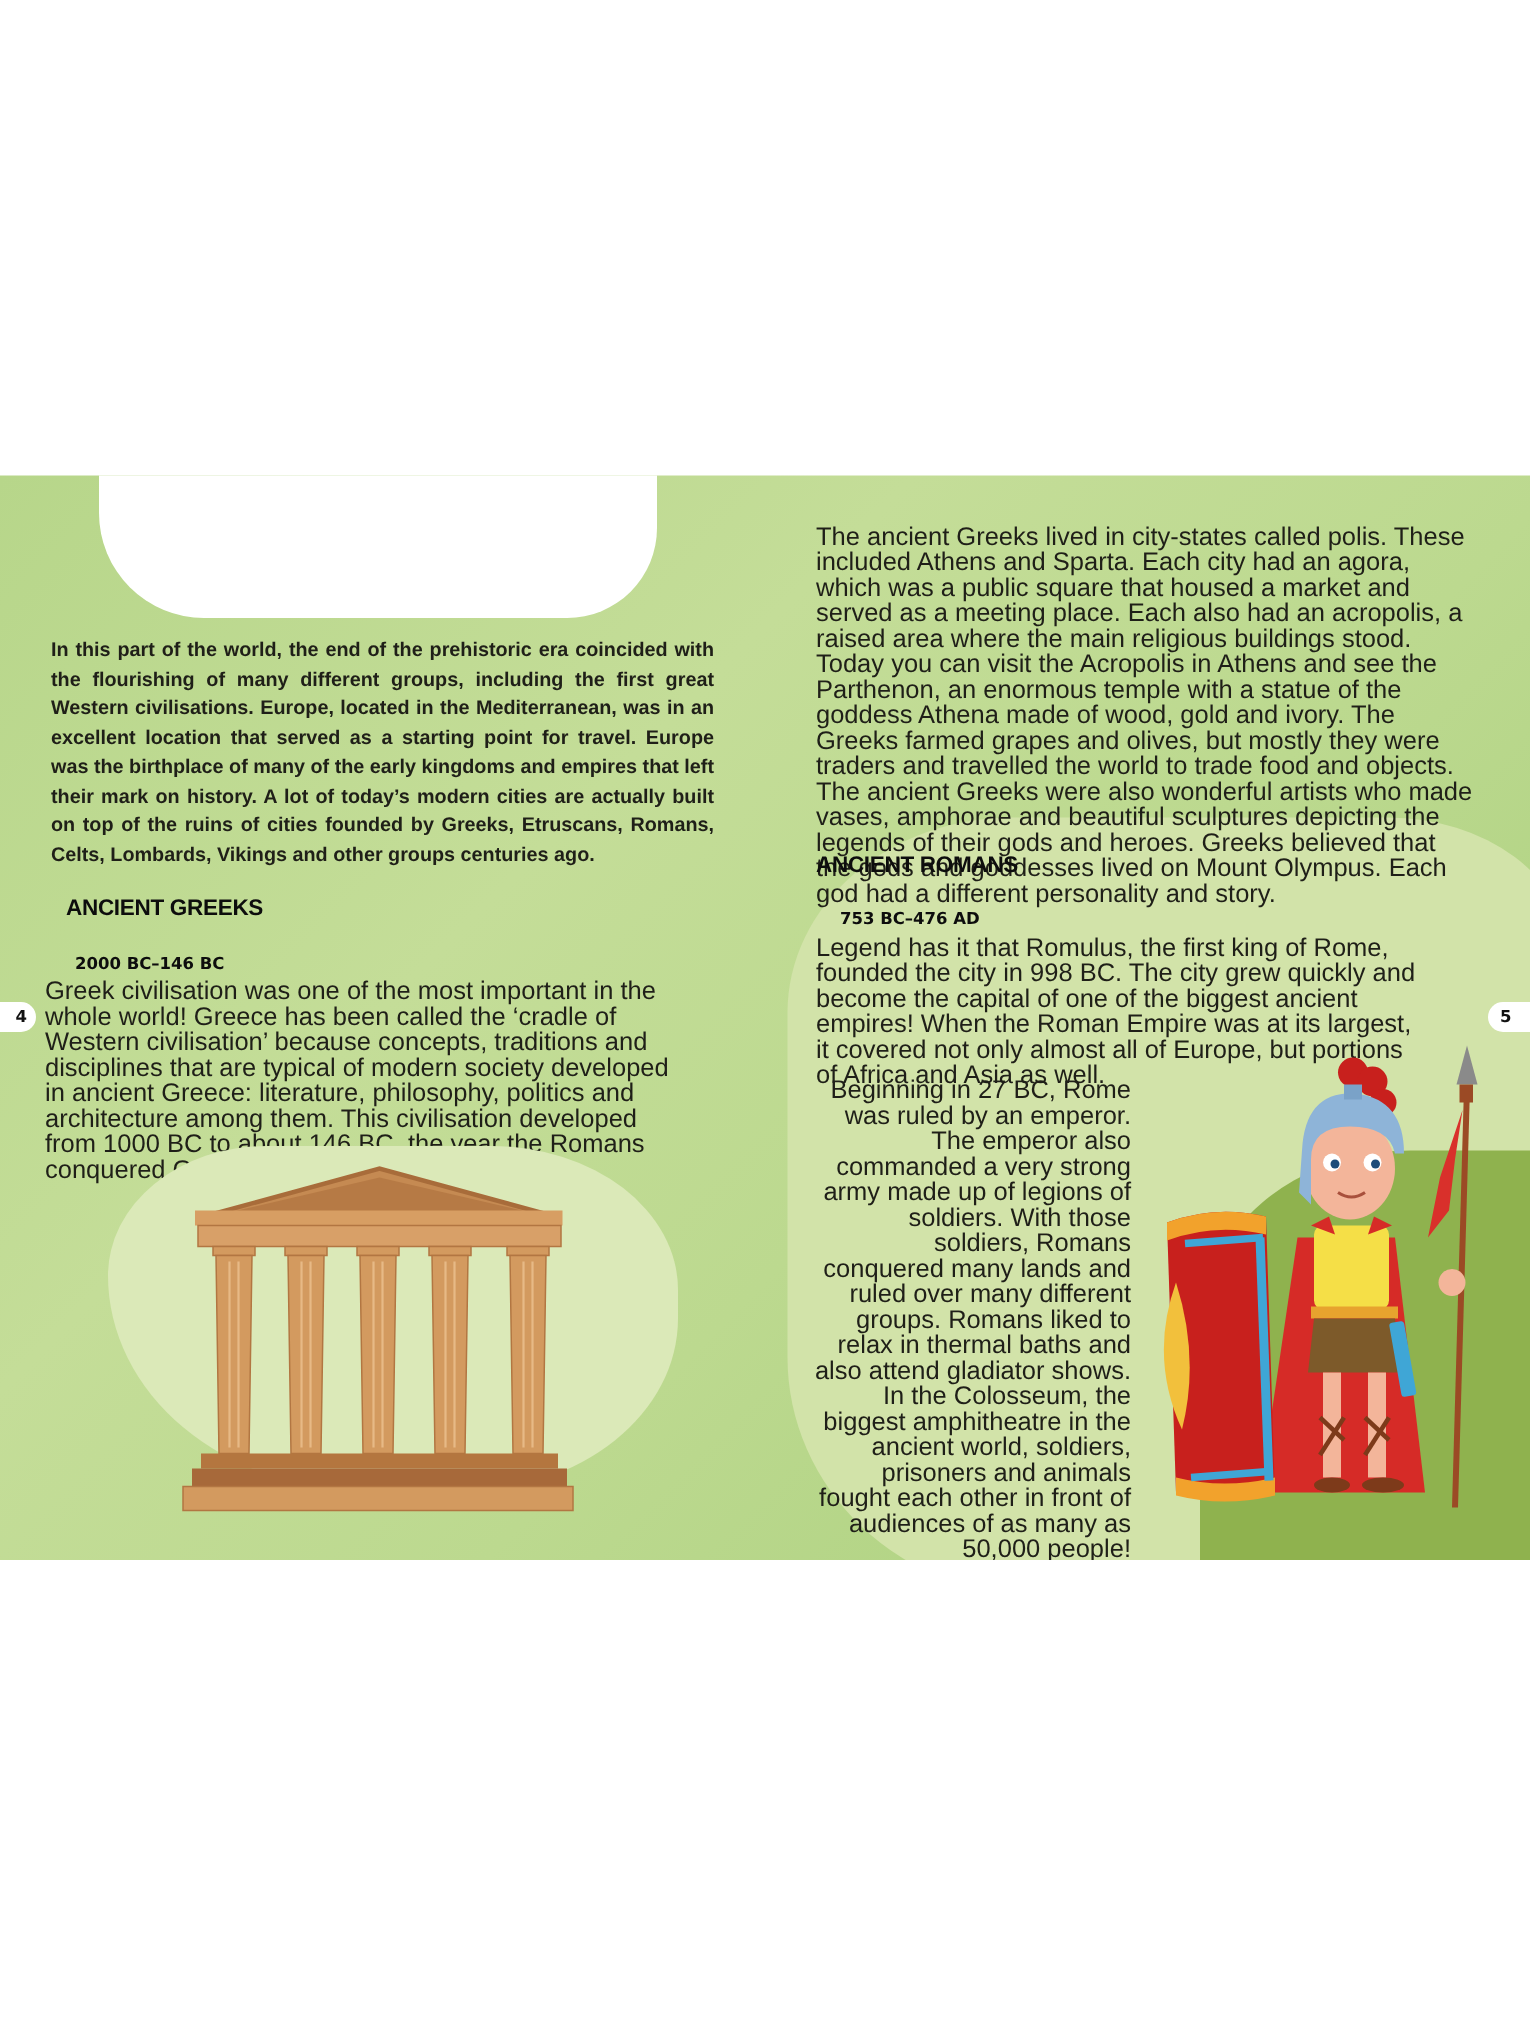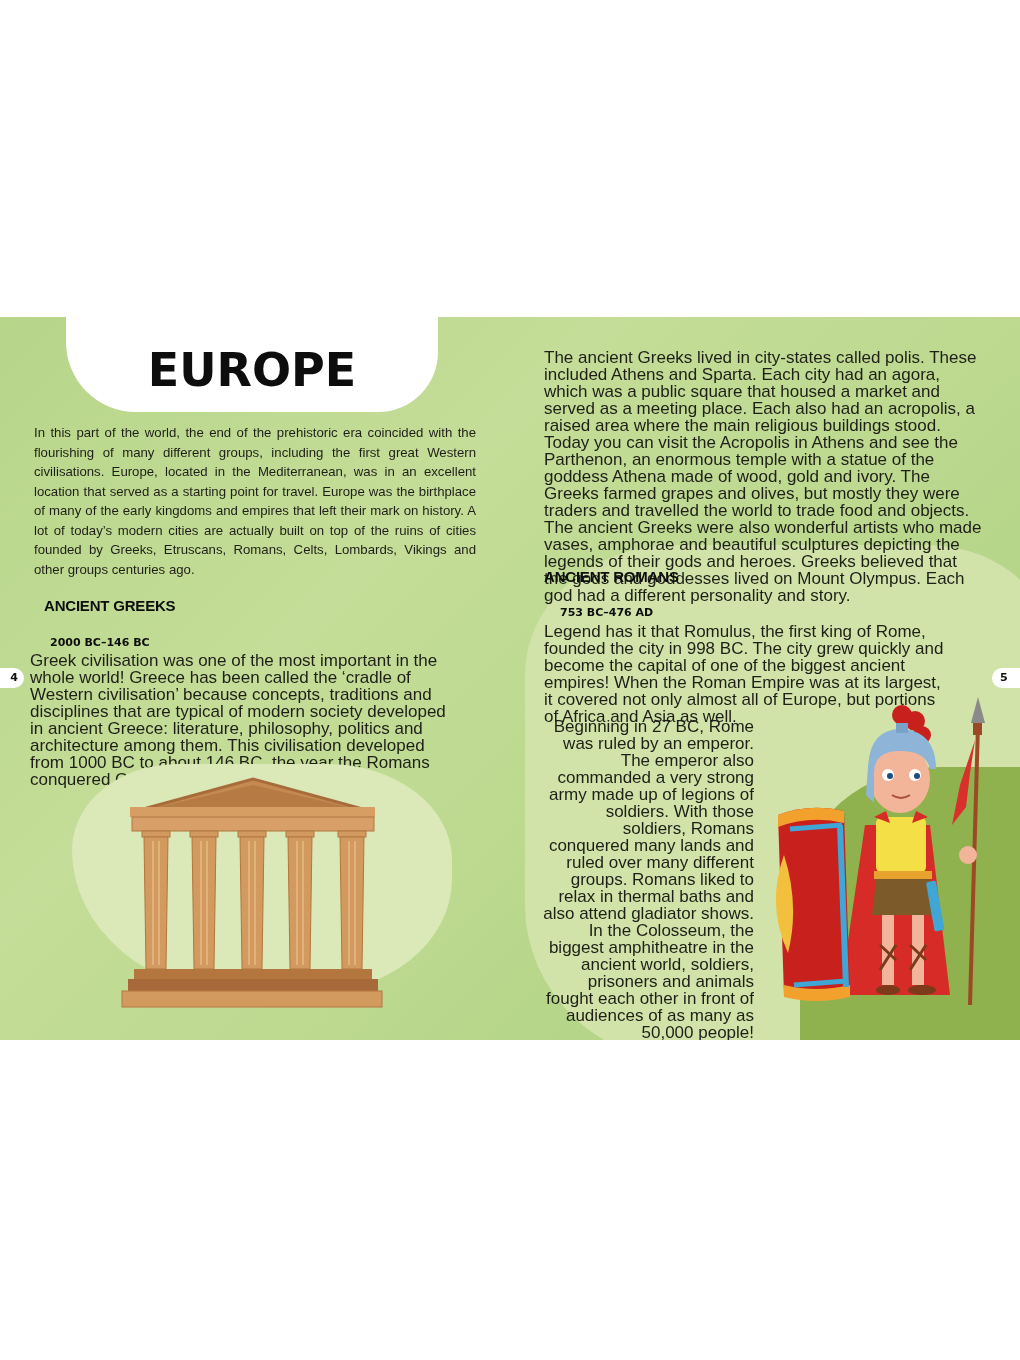--- a/index.html
+++ b/index.html
@@ -18,21 +18,21 @@
     background: #ffffff; border-radius: 0 0 60px 70px / 0 0 60px 70px;
   }
   .title {
     position: absolute; left: 66px; top: 26px; width: 372px; text-align: center;
     font-family: "DejaVu Sans", sans-serif; font-weight: bold;
     font-size: 46px; letter-spacing: 0px; color: #0d0d0d; margin: 0;
   }
   .intro {
     position: absolute; left: 34px; top: 106px; width: 442px;
     font-size: 13.2px; line-height: 19.5px; text-align: justify; margin: 0;
-    font-family: "Liberation Sans", sans-serif; color: #1f1f18;
+    font-family: "Liberation Sans", sans-serif; color: #1f1f18; font-weight: bold;
   }
   h2 {
     position: absolute; margin: 0; font-family: Liberation Sans, sans-serif;
     font-weight: bold; font-size: 15px; color: #0d0d0d; letter-spacing: -0.2px;
   }
   .dates {
     position: absolute; margin: 16px; font-family: "DejaVu Sans", sans-serif;
     font-weight: bold; font-size: 11px; color: #0d0d0d;
   }
   .body-text {
@@ -72,21 +72,20 @@
   }
   .pn-left { left: -8px; border-radius: 0 10px 10px 0; text-align: right; padding-right: 6px; width: 26px; }
   .pn-right { left: 992px; border-radius: 10px 0 0 10px; text-align: left; padding-left: 8px; width: 30px; }
 </style>
 </head>
 <body>
 
 <div class="spread">
 
   <div class="title-blob"></div>
-  <h1 class="title">EUROPE</h1>
   <p class="intro">In this part of the world, the end of the prehistoric era coincided with the flourishing of many different groups, including the first great Western civilisations. Europe, located in the Mediterranean, was in an excellent location that served as a starting point for travel. Europe was the birthplace of many of the early kingdoms and empires that left their mark on history. A lot of today’s modern cities are actually built on top of the ruins of cities founded by Greeks, Etruscans, Romans, Celts, Lombards, Vikings and other groups centuries ago.</p>
 
   <h2 class="greeks-h">ANCIENT GREEKS</h2>
   <div class="dates greeks-d">2000 BC–146 BC</div>
   <p class="body-text greeks-p">Greek civilisation was one of the most important in the whole world! Greece has been called the ‘cradle of Western civilisation’ because concepts, traditions and disciplines that are typical of modern society developed in ancient Greece: literature, philosophy, politics and architecture among them. This civilisation developed from 1000 BC to about 146 BC, the year the Romans conquered Greece.</p>
 
   <div class="temple-blob"></div>
   <svg class="temple" width="265" height="232" viewBox="0 0 265 232">
 
     <polygon points="16,34 133,2 250,34" fill="#c58a52" stroke="#a86c3a" stroke-width="3"></polygon>

